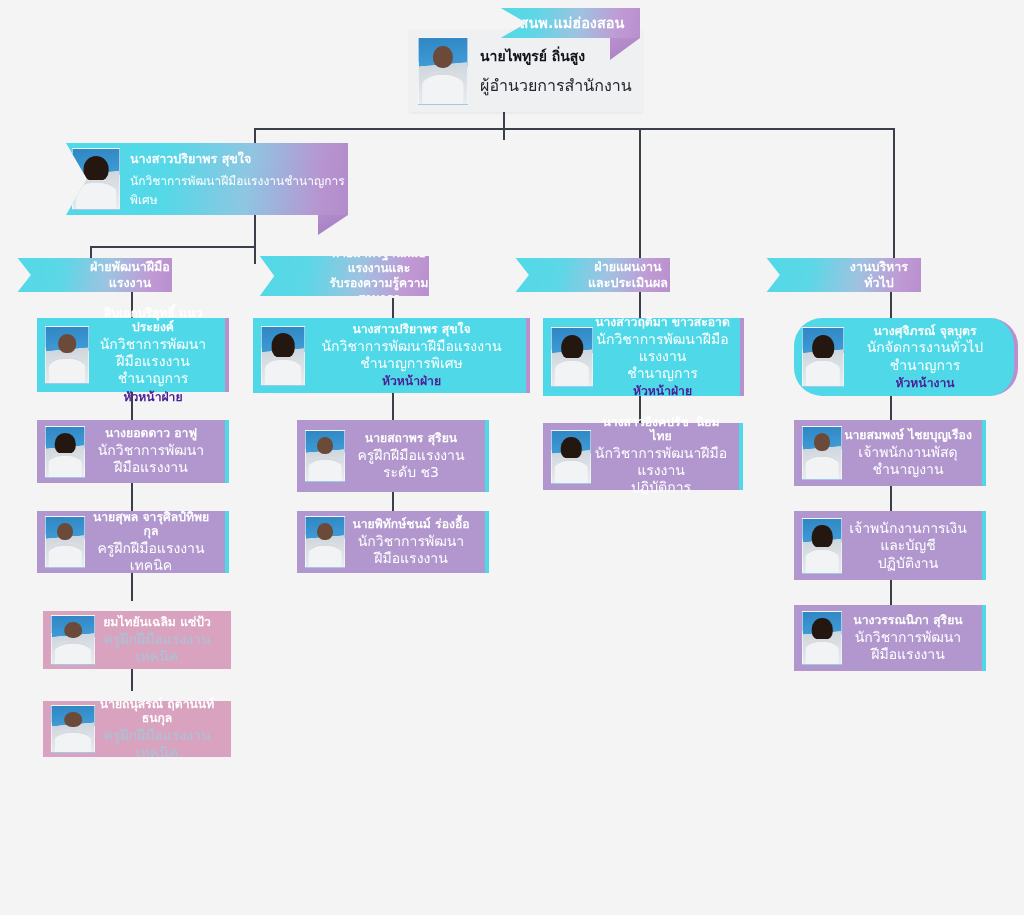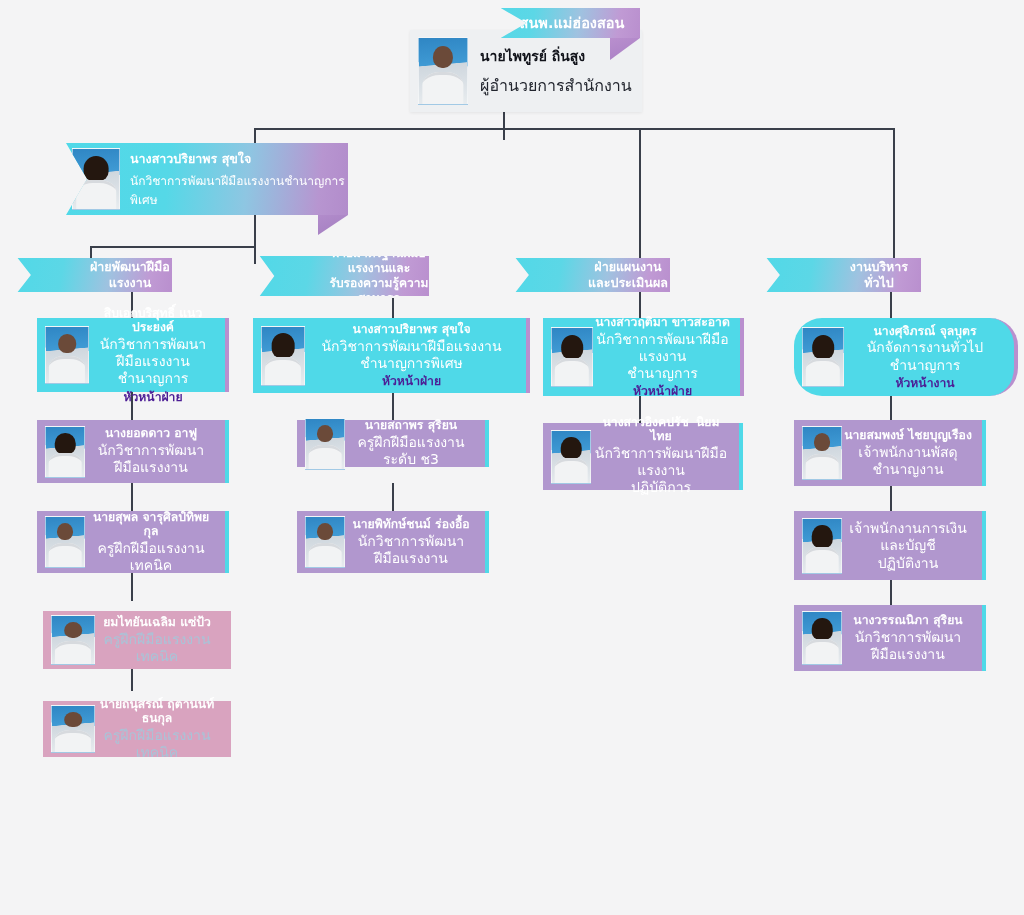--- a/index.html
+++ b/index.html
@@ -263,21 +263,21 @@
   </div>
 
   <div class="pcard cyan" style="left:253px; top:318px; width:277px; height:75px;">
     <div class="photo f" style="width:44px;height:60px;"></div>
     <div class="txt">
       <div class="nm">นางสาวปริยาพร สุขใจ</div>
       <div class="rl pre">นักวิชาการพัฒนาฝีมือแรงงานชำนาญการพิเศษ</div>
       <div class="hd">หัวหน้าฝ่าย</div>
     </div>
   </div>
-  <div class="pcard purple" style="left:297px; top:420px; width:192px; height:47px;">
+  <div class="pcard purple" style="left:297px; top:420px; width:192px; height:72px;">
     <div class="photo" style="width:40px;height:52px;"></div>
     <div class="txt">
       <div class="nm">นายสถาพร สุริยน</div>
       <div class="rl pre">ครูฝึกฝีมือแรงงานระดับ ช3</div>
     </div>
   </div>
   <div class="pcard purple" style="left:297px; top:511px; width:192px; height:62px;">
     <div class="photo" style="width:40px;height:52px;"></div>
     <div class="txt">
       <div class="nm">นายพิทักษ์ชนม์ ร่องอื้อ</div>

